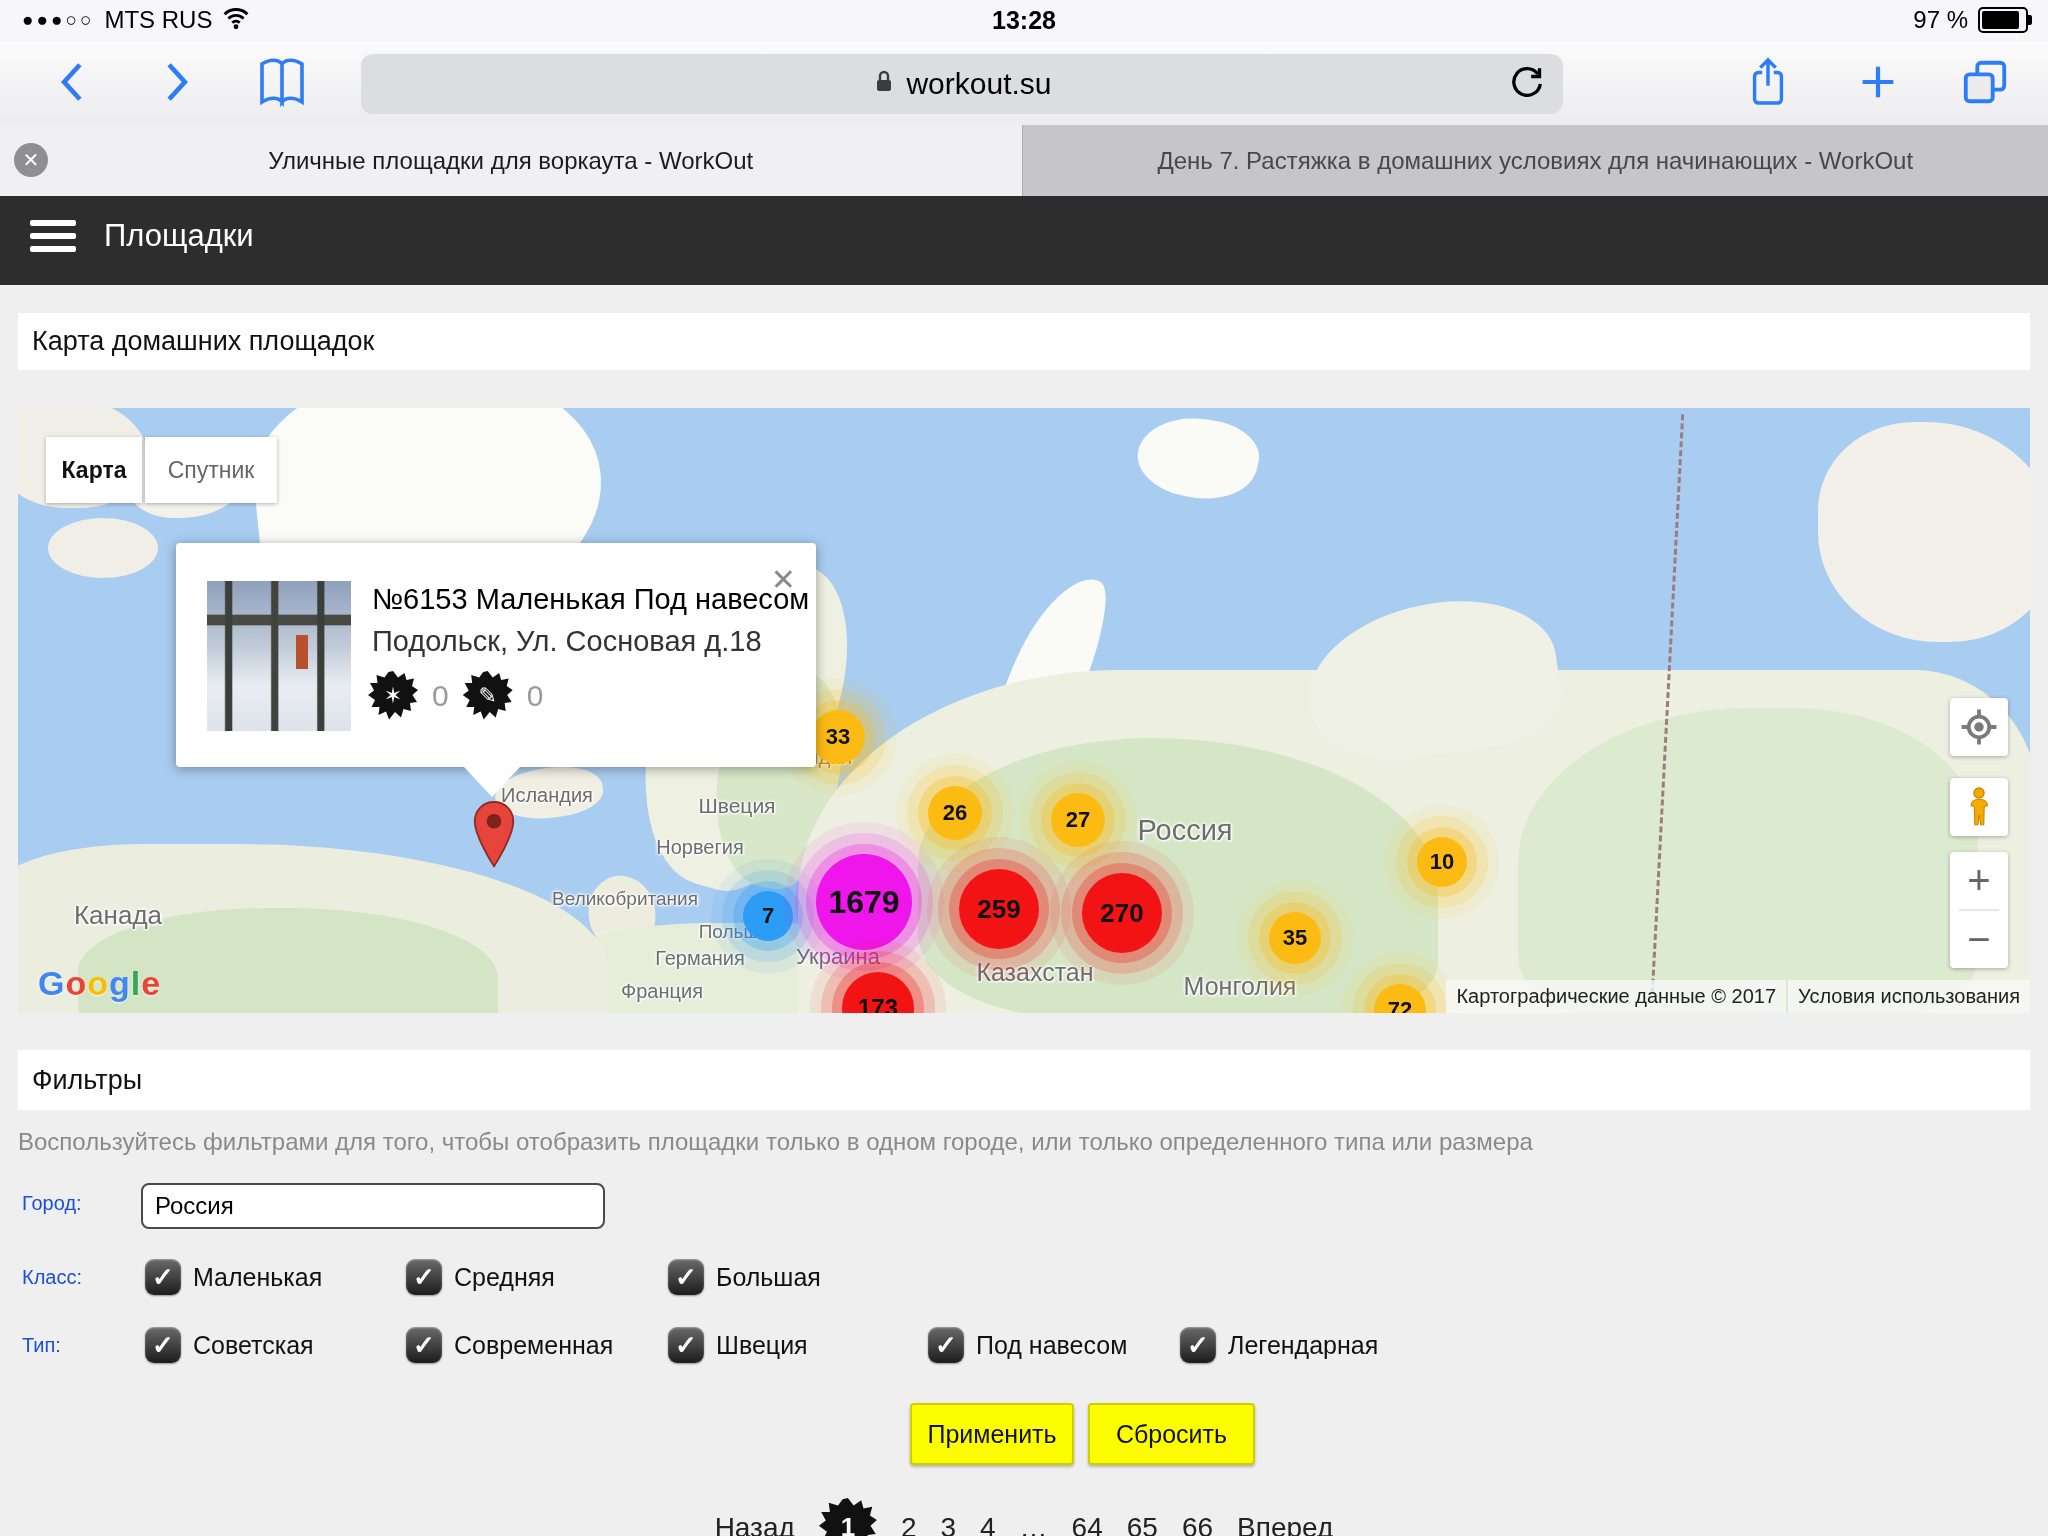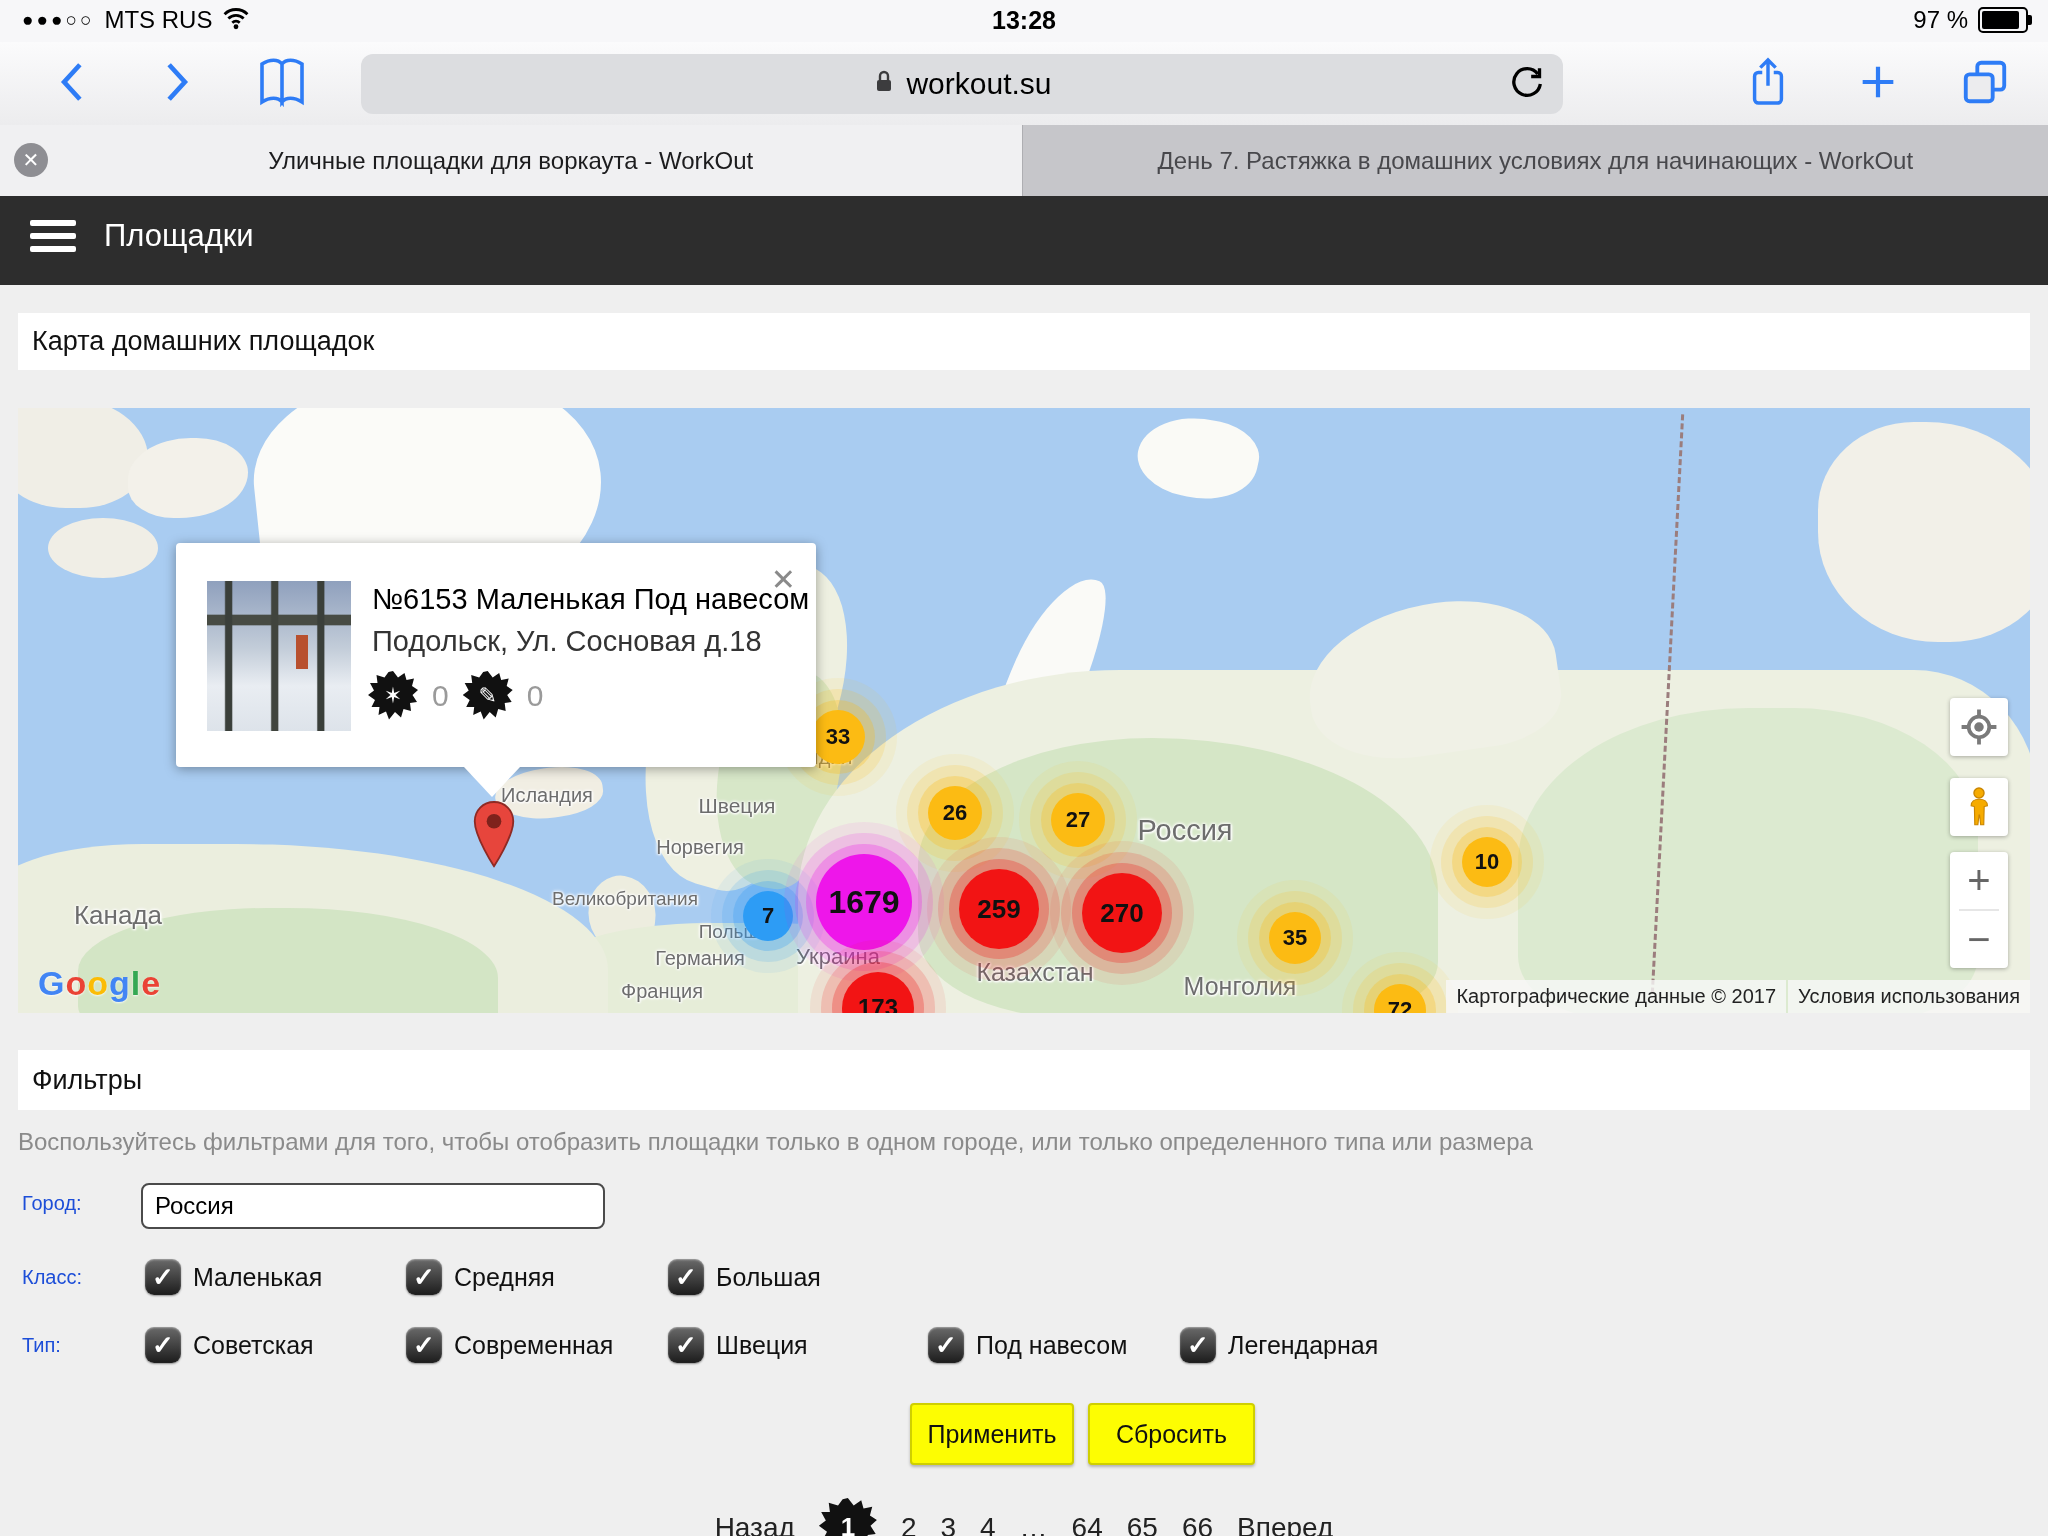--- a/index.html
+++ b/index.html
@@ -251,37 +251,41 @@
         <div class="map-label" style="left: 644px; top: 583px; font-size: 20px;">Франция</div>
         <div class="map-label" style="left: 100px; top: 507px; font-size: 26px;">Канада</div>
         <div class="map-label" style="left: 1167px; top: 422px; font-size: 29px;">Россия</div>
         <div class="map-label" style="left: 1017px; top: 564px; font-size: 25px;">Казахстан</div>
         <div class="map-label" style="left: 1222px; top: 578px; font-size: 25px;">Монголия</div>
       </div>
     <div id="map-clusters">
         <div class="cluster" style="left: 820px; top: 329px; height: 54px; width: 54px; background: rgb(252, 187, 19); font-size: 22px; box-shadow: rgba(252, 187, 19, 0.28) 0px 0px 0px 10px, rgba(252, 187, 19, 0.16) 0px 0px 0px 21px, rgba(252, 187, 19, 0.08) 0px 0px 0px 32px;">33</div>
         <div class="cluster" style="left: 937px; top: 405px; height: 54px; width: 54px; background: rgb(252, 187, 19); font-size: 22px; box-shadow: rgba(252, 187, 19, 0.28) 0px 0px 0px 10px, rgba(252, 187, 19, 0.16) 0px 0px 0px 21px, rgba(252, 187, 19, 0.08) 0px 0px 0px 32px;">26</div>
         <div class="cluster" style="left: 1060px; top: 412px; height: 54px; width: 54px; background: rgb(252, 187, 19); font-size: 22px; box-shadow: rgba(252, 187, 19, 0.28) 0px 0px 0px 10px, rgba(252, 187, 19, 0.16) 0px 0px 0px 21px, rgba(252, 187, 19, 0.08) 0px 0px 0px 32px;">27</div>
-        <div class="cluster" style="left: 1469px; top: 454px; height: 50px; width: 50px; background: rgb(252, 187, 19); font-size: 22px; box-shadow: rgba(252, 187, 19, 0.28) 0px 0px 0px 10px, rgba(252, 187, 19, 0.16) 0px 0px 0px 21px, rgba(252, 187, 19, 0.08) 0px 0px 0px 32px;">10</div>
+        <div class="cluster" style="left: 1424px; top: 454px; height: 50px; width: 50px; background: rgb(252, 187, 19); font-size: 22px; box-shadow: rgba(252, 187, 19, 0.28) 0px 0px 0px 10px, rgba(252, 187, 19, 0.16) 0px 0px 0px 21px, rgba(252, 187, 19, 0.08) 0px 0px 0px 32px;">10</div>
         <div class="cluster" style="left: 750px; top: 508px; height: 50px; width: 50px; background: rgb(45, 156, 245); font-size: 22px; box-shadow: rgba(45, 156, 245, 0.28) 0px 0px 0px 10px, rgba(45, 156, 245, 0.16) 0px 0px 0px 21px, rgba(45, 156, 245, 0.08) 0px 0px 0px 32px;">7</div>
         <div class="cluster" style="left: 846px; top: 494px; height: 96px; width: 96px; background: rgb(238, 22, 234); font-size: 32px; box-shadow: rgba(238, 22, 234, 0.28) 0px 0px 0px 10px, rgba(238, 22, 234, 0.16) 0px 0px 0px 21px, rgba(238, 22, 234, 0.08) 0px 0px 0px 32px;">1679</div>
         <div class="cluster" style="left: 981px; top: 501px; height: 80px; width: 80px; background: rgb(242, 20, 20); font-size: 26px; box-shadow: rgba(242, 20, 20, 0.28) 0px 0px 0px 10px, rgba(242, 20, 20, 0.16) 0px 0px 0px 21px, rgba(242, 20, 20, 0.08) 0px 0px 0px 32px;">259</div>
         <div class="cluster" style="left: 1104px; top: 505px; height: 80px; width: 80px; background: rgb(242, 20, 20); font-size: 26px; box-shadow: rgba(242, 20, 20, 0.28) 0px 0px 0px 10px, rgba(242, 20, 20, 0.16) 0px 0px 0px 21px, rgba(242, 20, 20, 0.08) 0px 0px 0px 32px;">270</div>
         <div class="cluster" style="left: 1277px; top: 530px; height: 52px; width: 52px; background: rgb(252, 187, 19); font-size: 22px; box-shadow: rgba(252, 187, 19, 0.28) 0px 0px 0px 10px, rgba(252, 187, 19, 0.16) 0px 0px 0px 21px, rgba(252, 187, 19, 0.08) 0px 0px 0px 32px;">35</div>
         <div class="cluster" style="left: 860px; top: 600px; height: 72px; width: 72px; background: rgb(242, 20, 20); font-size: 24px; box-shadow: rgba(242, 20, 20, 0.28) 0px 0px 0px 10px, rgba(242, 20, 20, 0.16) 0px 0px 0px 21px, rgba(242, 20, 20, 0.08) 0px 0px 0px 32px;">173</div>
         <div class="cluster" style="left: 1382px; top: 602px; height: 52px; width: 52px; background: rgb(252, 187, 19); font-size: 22px; box-shadow: rgba(252, 187, 19, 0.28) 0px 0px 0px 10px, rgba(252, 187, 19, 0.16) 0px 0px 0px 21px, rgba(252, 187, 19, 0.08) 0px 0px 0px 32px;">72</div>
       </div>
 
     <div class="abs map-pin">
       <svg width="44" height="70" viewBox="0 0 24 38">
           <path d="M12 1C6 1 1.5 5.6 1.5 11.5 1.5 20 12 36 12 36s10.5-16 10.5-24.5C22.5 5.6 18 1 12 1z" fill="#e7453c" stroke="#8f2a24" stroke-width="1"></path>
           <circle cx="12" cy="11.5" r="4" fill="#7e221c"></circle>
         </svg>
     </div>
 
+    <div class="abs maptype">
+      <div class="mt-btn mt-map">Карта</div>
+      <div class="mt-btn mt-sat">Спутник</div>
+    </div>
 
     <div class="abs info-window">
       <span class="iw-close">✕</span>
       <div class="iw-thumb"></div>
       <a class="iw-title">№6153 Маленькая Под навесом</a>
       <div class="iw-address">Подольск, Ул. Сосновая д.18</div>
       <div class="iw-counters">
         <span class="splat">✶</span>
         <span class="iw-zero">0</span>
         <span class="splat">✎</span>

